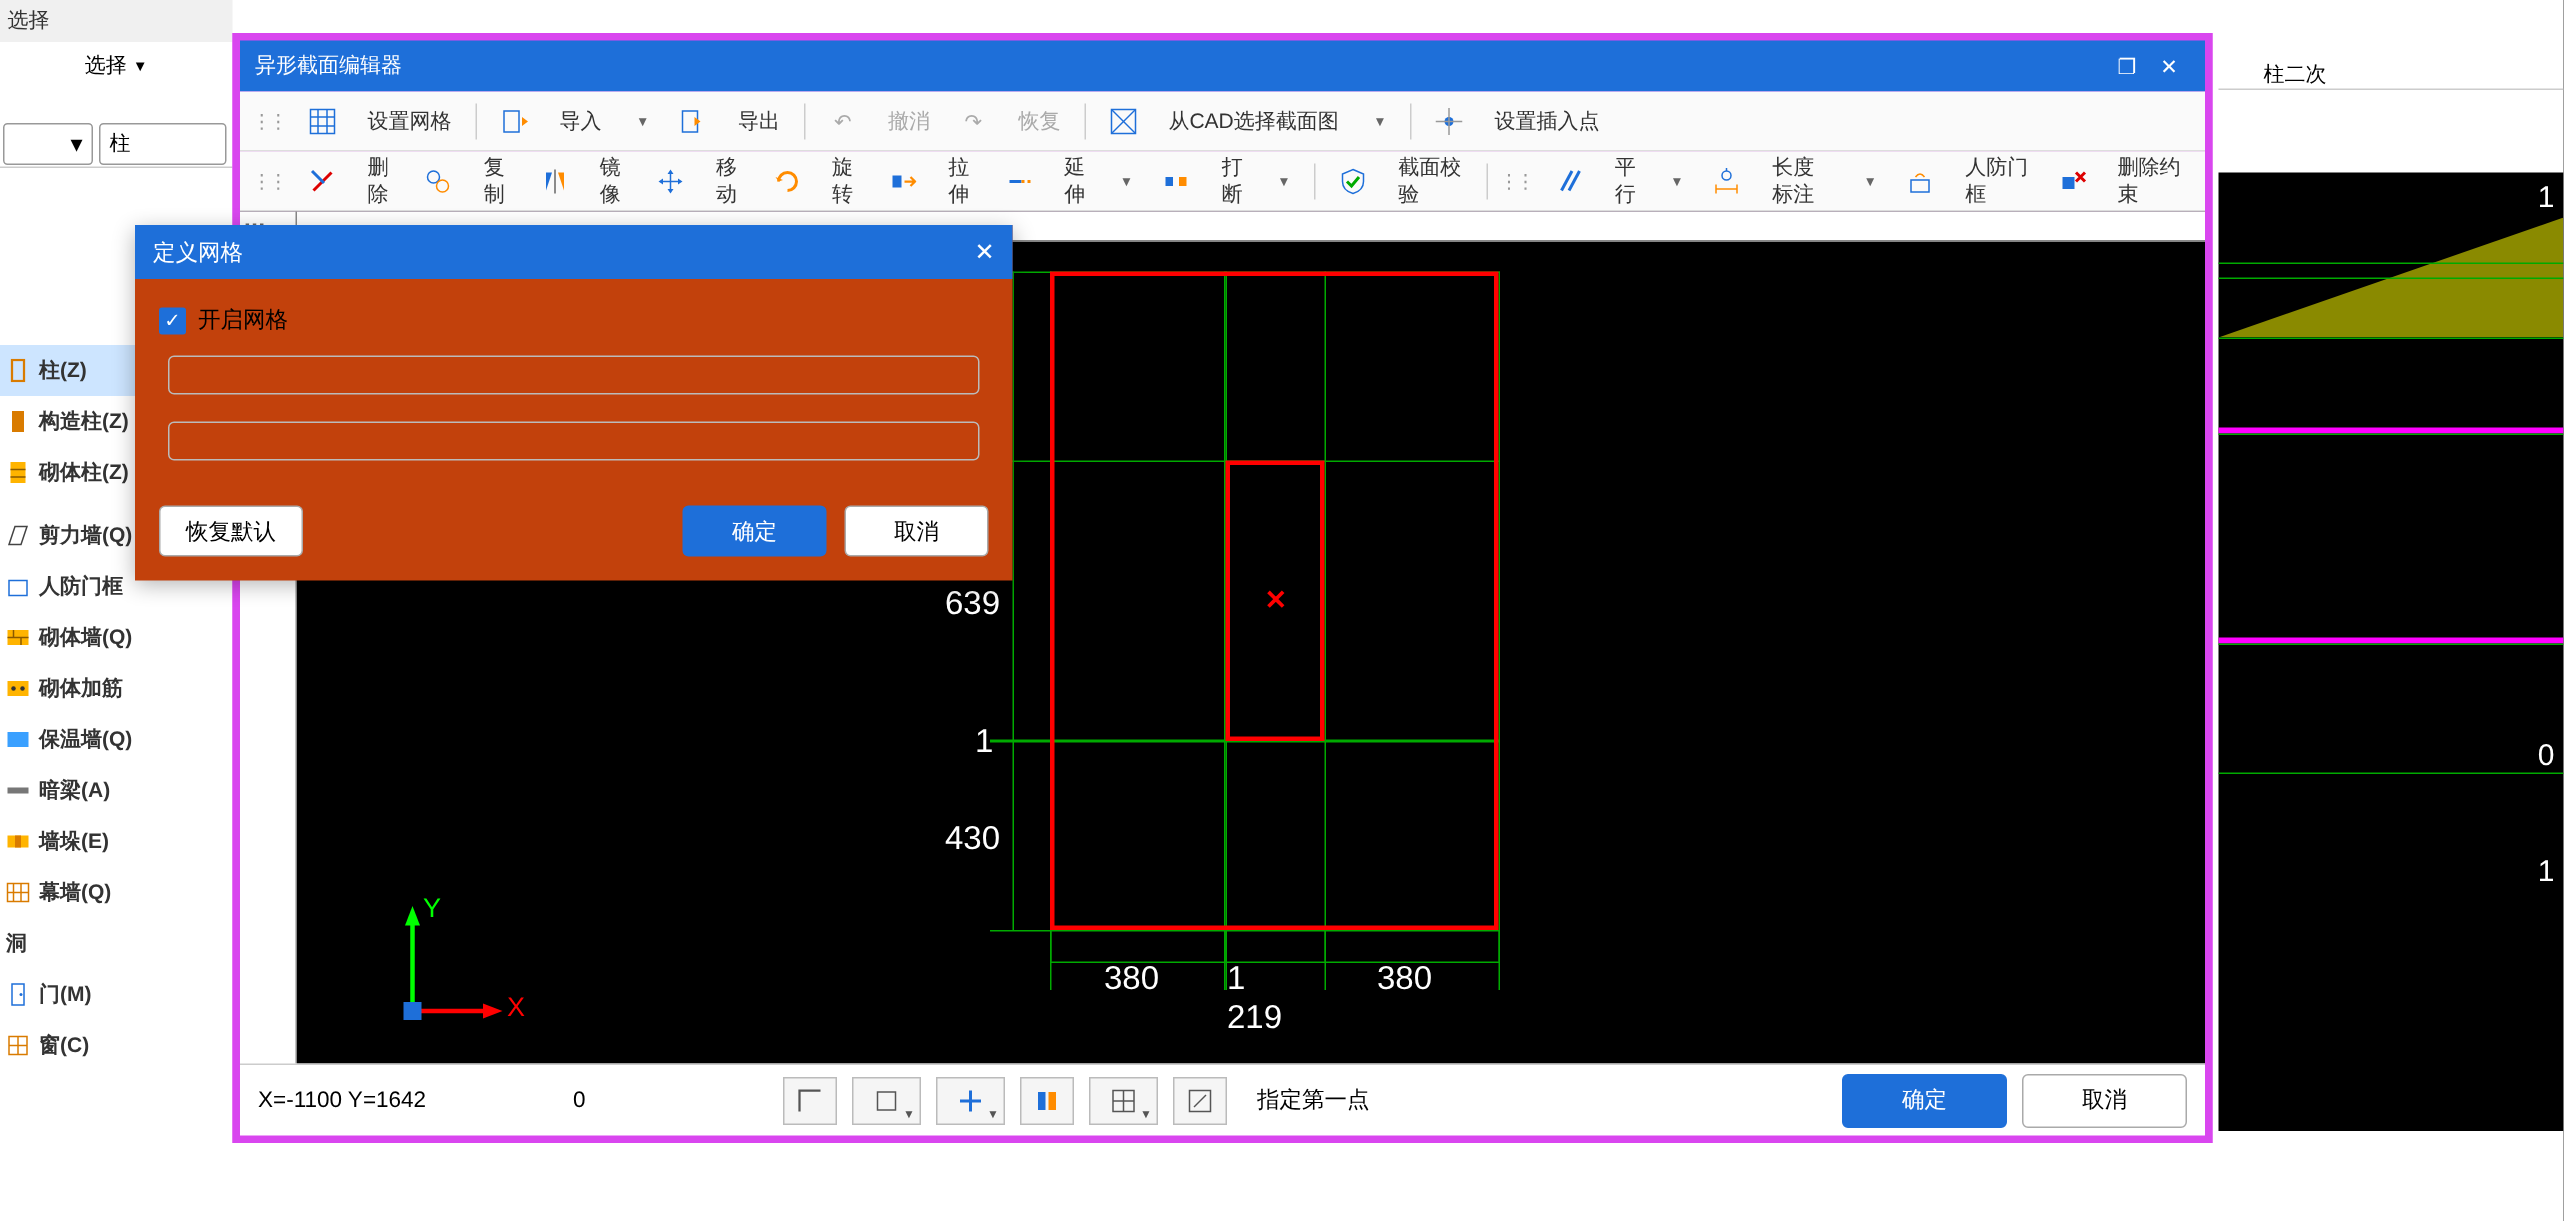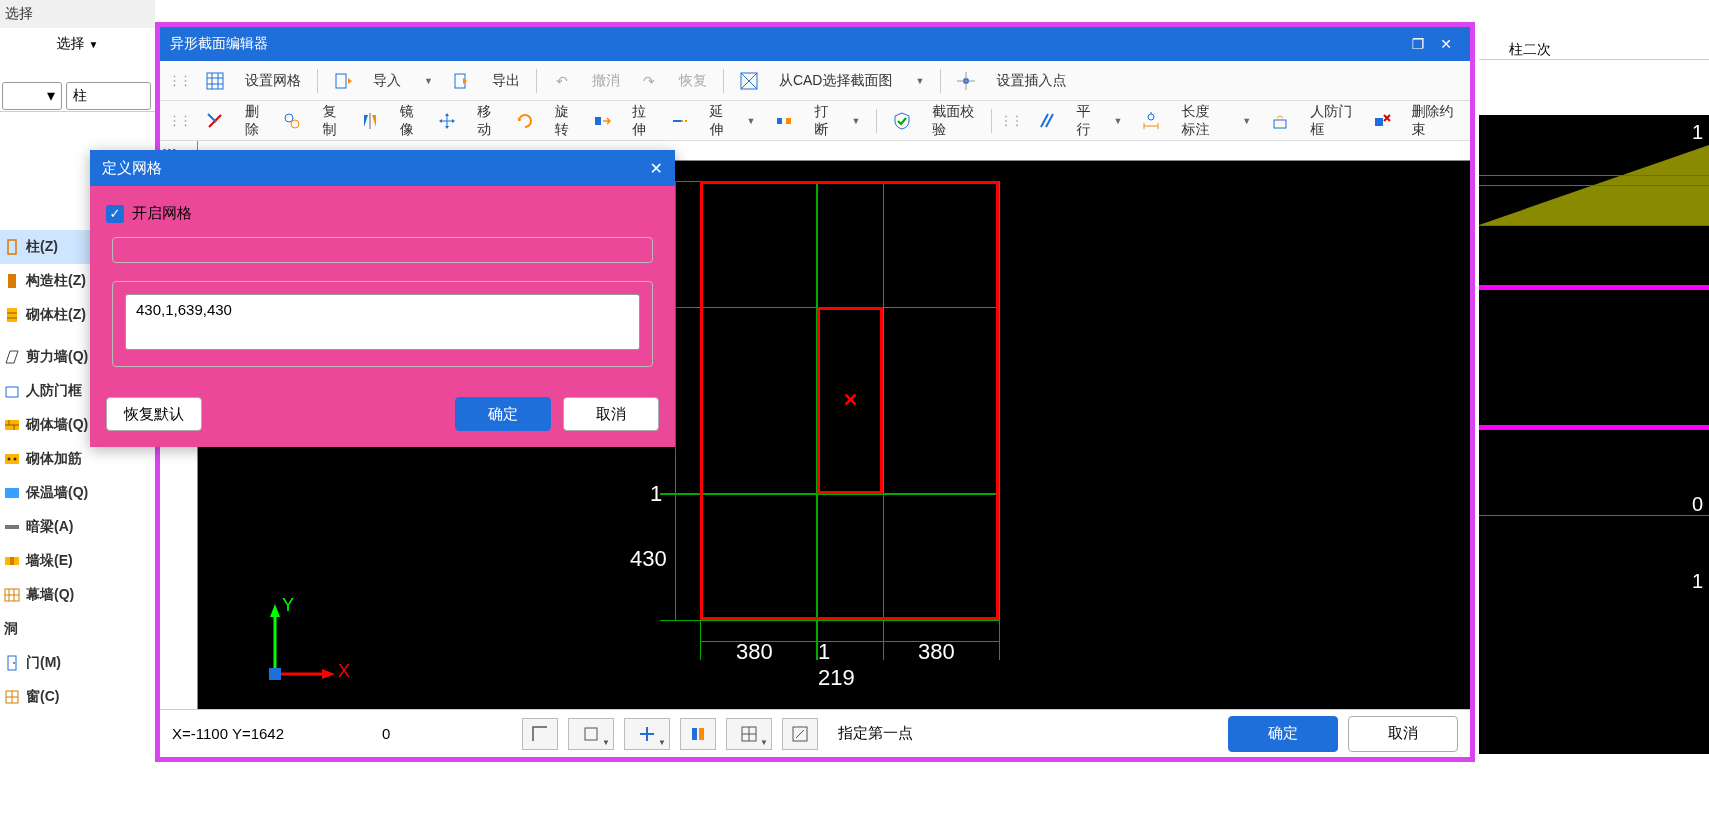--- a/index.html
+++ b/index.html
@@ -52,21 +52,21 @@
 .gline-v { position: absolute; width: 1px; background: #0a0; }
 .gline-h { position: absolute; height: 1px; background: #0a0; }
 .red-rect { position: absolute; border: 3px solid #f00; }
 .red-x { position: absolute; color: #f00; font-size: 18px; font-weight: bold; }
 .dim-label { position: absolute; color: #fff; font-size: 22px; }
 
 
 .axis-ind { position: absolute; bottom: 30px; left: 100px; }
 
 
-.dialog { position: absolute; top: 150px; left: 90px; width: 585px; background: #ec4899; box-shadow: 0 3px 14px rgba(0,0,0,0.3); z-index: 100; }
+.dialog { position: absolute; top: 150px; left: 90px; width: 585px; background: #c2410c; box-shadow: 0 3px 14px rgba(0,0,0,0.3); z-index: 100; }
 .dialog-title { height: 36px; background: #1e6fd9; color: #fff; display: flex; align-items: center; padding: 0 12px; font-size: 15px; }
 .dialog-title .spacer { flex: 1; }
 .dialog-title .cls { cursor: pointer; font-size: 16px; }
 .dialog-body { padding: 18px 16px 12px; }
 .chk-row { display: flex; align-items: center; gap: 8px; margin-bottom: 14px; font-size: 15px; }
 .chk { width: 18px; height: 18px; background: #1e6fd9; display: inline-flex; align-items: center; justify-content: center; color: #fff; font-size: 13px; border-radius: 2px; }
 .fieldset { border: 1px solid #bbb; border-radius: 4px; margin: 0 6px 18px; padding: 12px; position: relative; }
 .fieldset .leg { position: absolute; top: -11px; left: 10px; background: #fff; padding: 0 6px; font-size: 14px; color: #333; }
 .fieldset textarea { width: 100%; height: 56px; border: 1px solid #999; border-radius: 3px; padding: 6px 10px; font-size: 15px; resize: none; font-family: inherit; }
 .dialog-btns { display: flex; gap: 12px; padding: 0 16px 16px; }
@@ -590,21 +590,20 @@
     <span class="cls">✕</span>
   </div>
   <div class="dialog-body">
     <div class="chk-row">
       <span class="chk">✓</span>
       <span>开启网格</span>
     </div>
     <div class="fieldset">
     </div>
     <div class="fieldset">
-      <textarea style="">430,1,639,430</textarea>
     </div>
   </div>
   <div class="dialog-btns">
     <div class="btn">恢复默认</div>
     <span class="sp"></span>
     <div class="btn primary">确定</div>
     <div class="btn">取消</div>
   </div>
 </div>
 

